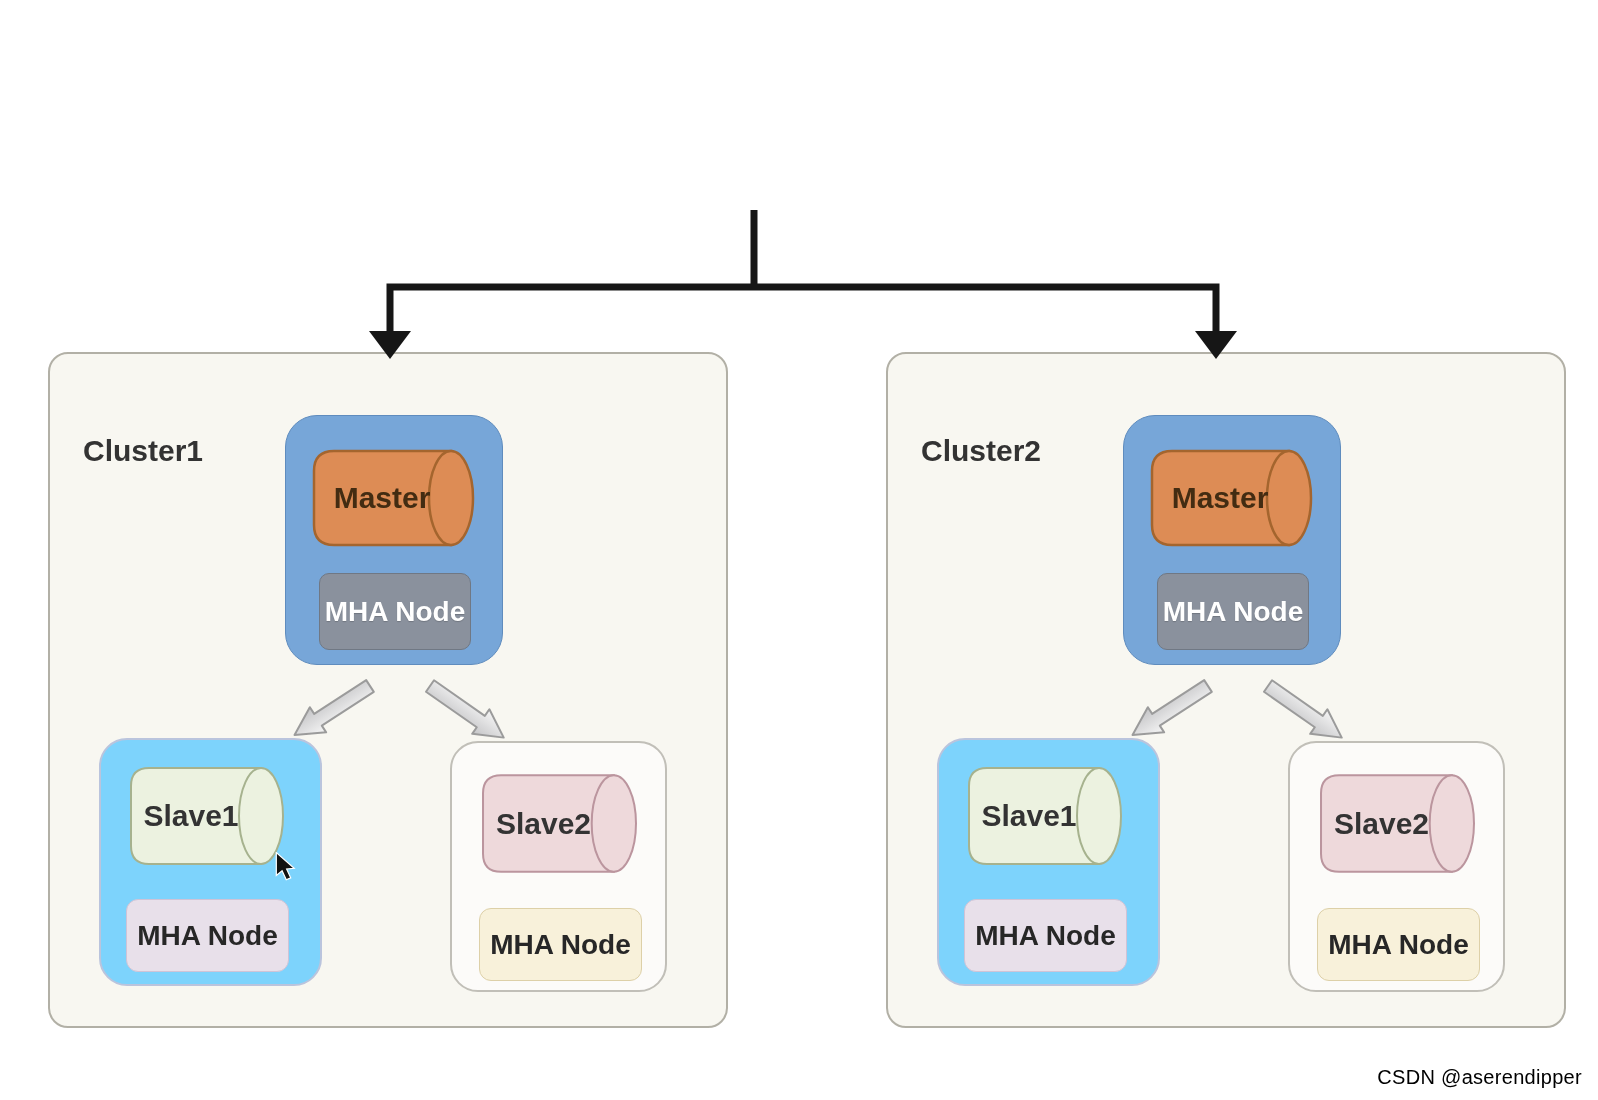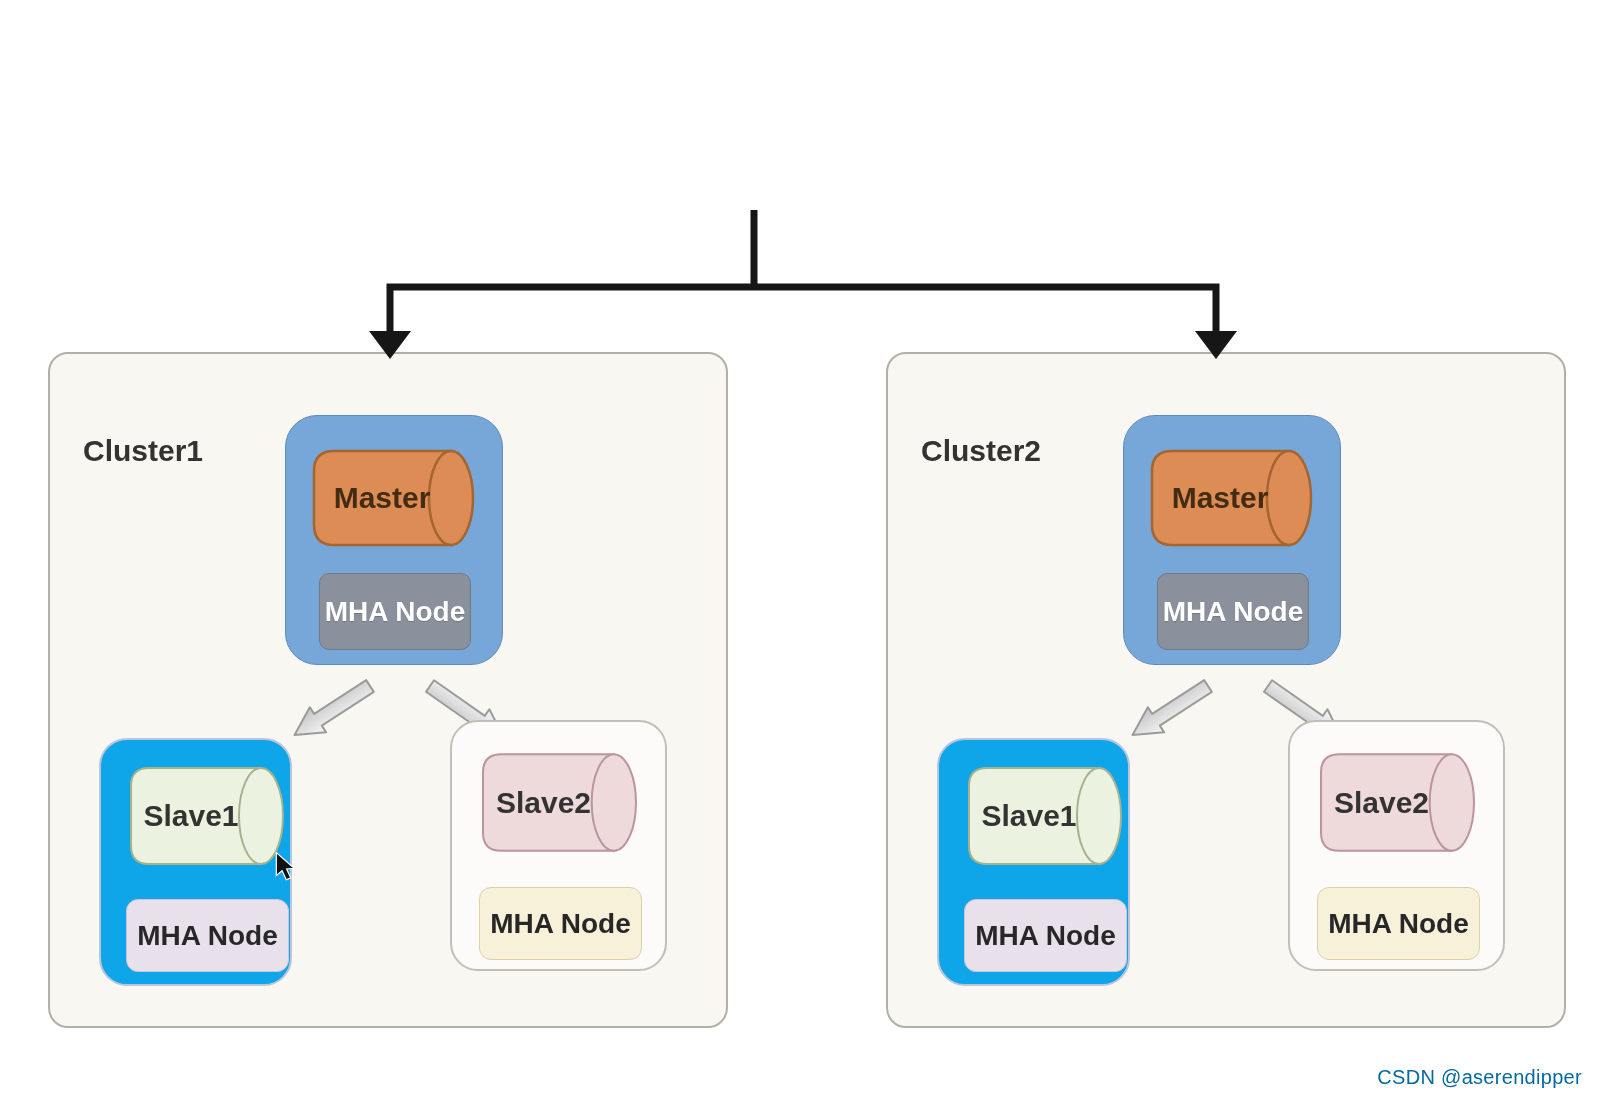--- a/index.html
+++ b/index.html
@@ -46,38 +46,38 @@
     position:absolute;display:flex;align-items:center;justify-content:center;
     font-weight:700;box-sizing:border-box;
   }
   .node.gray{
     left:33px;top:157px;width:152px;height:77px;border-radius:10px;
     background:#8a919d;border:1px solid #707884;color:#ffffff;font-size:28px;
     text-shadow:0 1px 1px rgba(0,0,0,.18);
   }
   .arrows{position:absolute;left:225px;top:318px;width:300px;height:80px;}
   .slave{position:absolute;border-radius:28px;box-sizing:border-box;}
-  .slave.s1{left:49px;top:384px;width:193px;height:248px;background:#0ea5e9;border:2px solid #bac4dd;}
-  .slave.s2{left:400px;top:366px;width:217px;height:251px;background:#fcfbf9;border:2px solid #c1bfb8;}
+  .slave.s1{left:49px;top:384px;width:223px;height:248px;background:#7dd3fc;border:2px solid #bac4dd;}
+  .slave.s2{left:400px;top:387px;width:217px;height:251px;background:#fcfbf9;border:2px solid #c1bfb8;}
   .cyl.green{left:28px;top:26px;width:156px;height:100px;}
   .cyl.pink{left:29px;top:30px;width:157px;height:101px;}
   .cyl.green .cyl-label,.cyl.pink .cyl-label{font-size:30px;color:#333333;padding-right:32px;}
   .node.lavender{
     left:25px;top:159px;width:163px;height:73px;border-radius:12px;
     background:#e8e0ea;border:1px solid #cfc3d6;color:#272727;font-size:28px;
   }
   .node.cream{
     left:27px;top:165px;width:163px;height:73px;border-radius:12px;
     background:#f8f1da;border:1px solid #ddd0a8;color:#272727;font-size:28px;
   }
   
   .cursor{position:absolute;left:274px;top:852px;width:28px;height:32px;}
   
   .watermark{
-    position:absolute;top:1066px;right:16px;font-size:20px;color:#0369a1;letter-spacing:.3px;
+    position:absolute;top:1066px;right:16px;font-size:20px;color:#000000;letter-spacing:.3px;
   }
 </style>
 </head>
 <body>
 
 <div class="stage">
 
 
   <div class="cluster c1">
     <div class="cluster-label">Cluster1</div>

